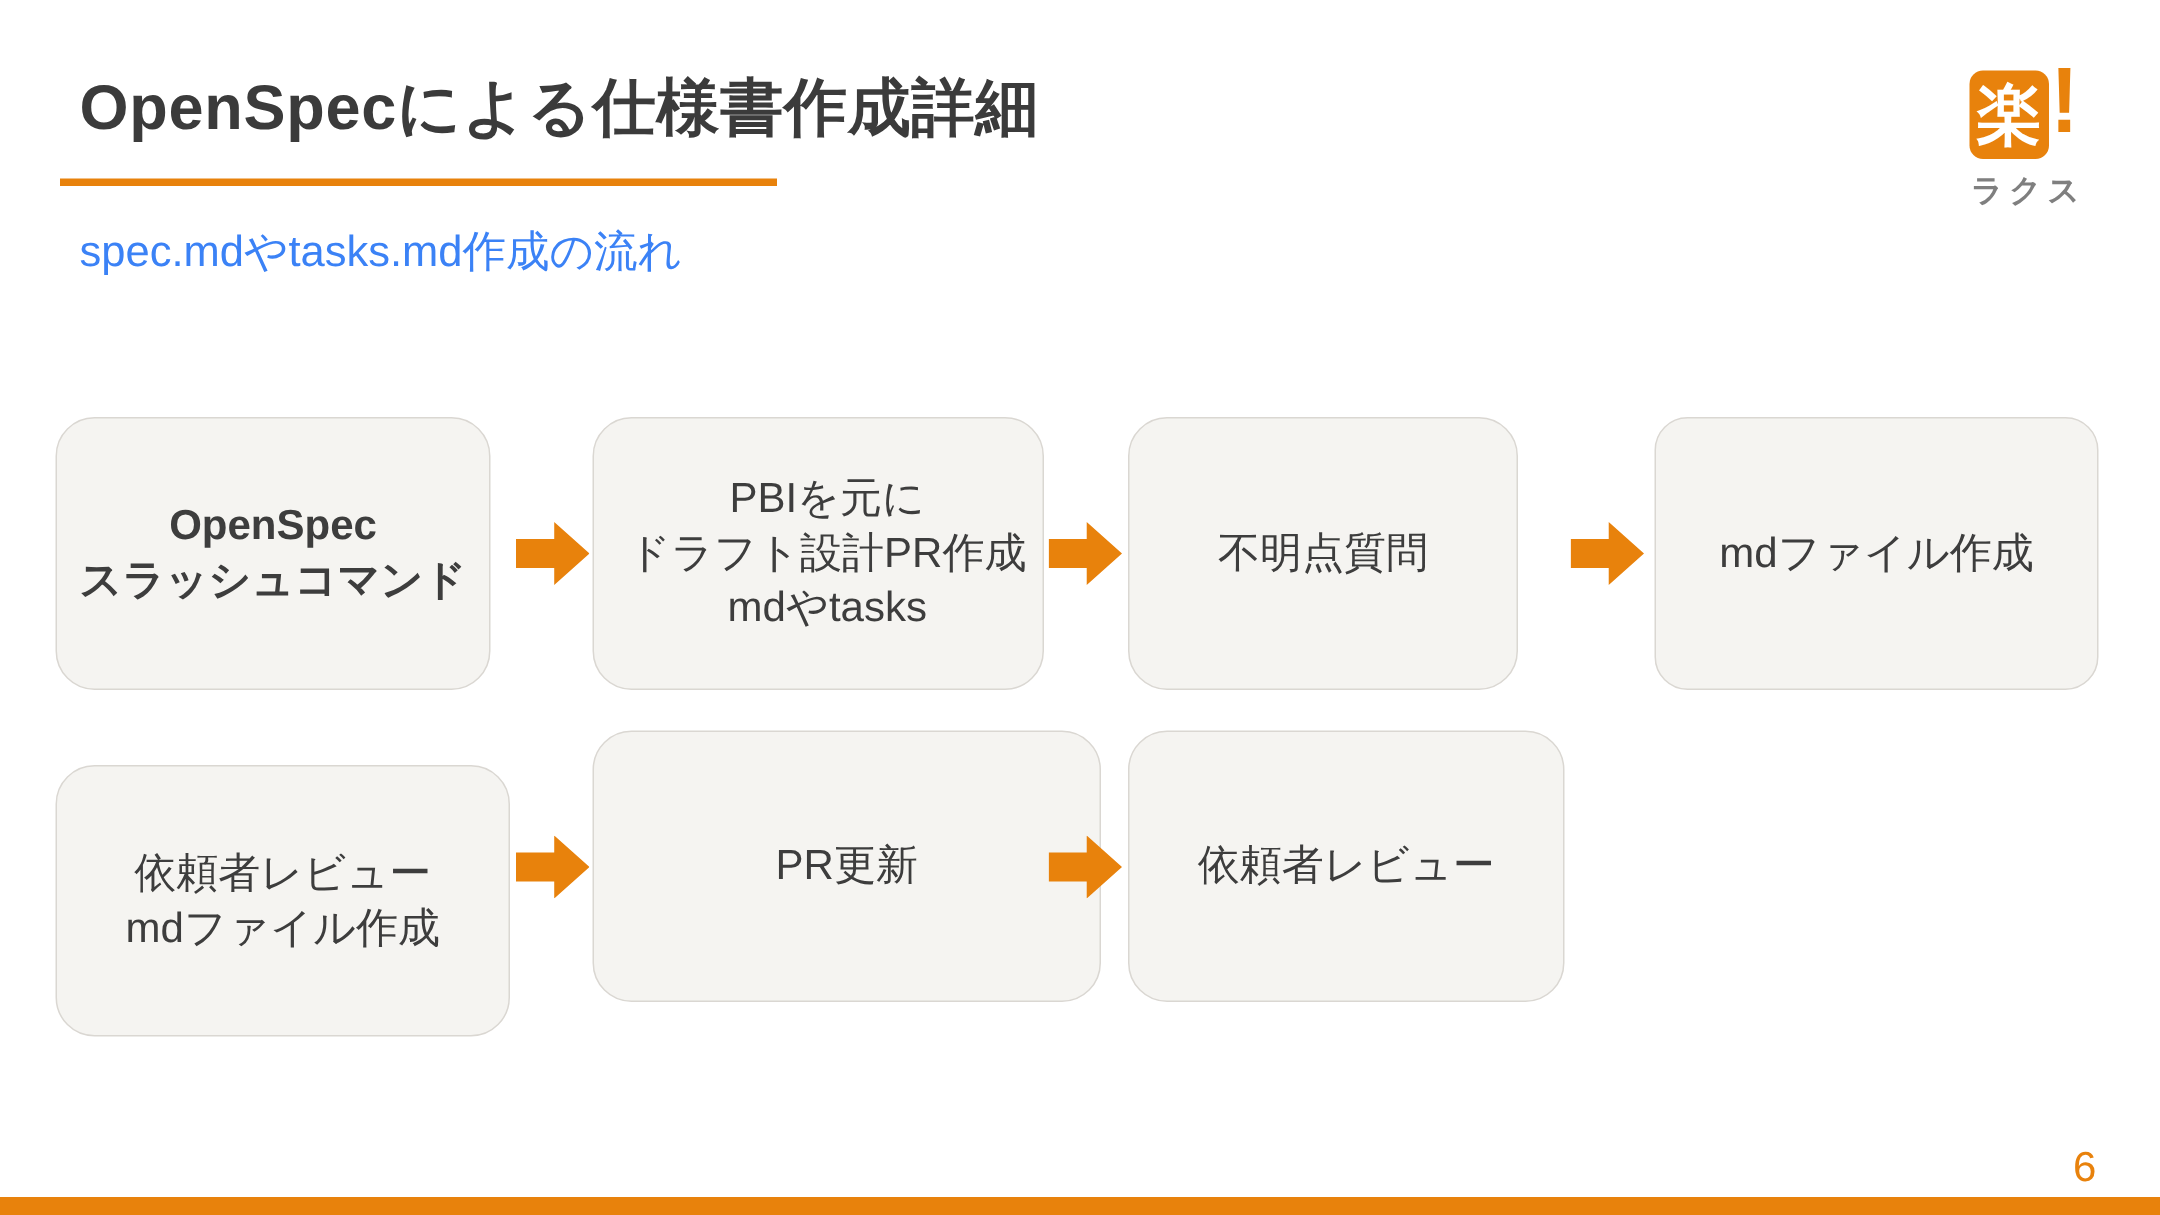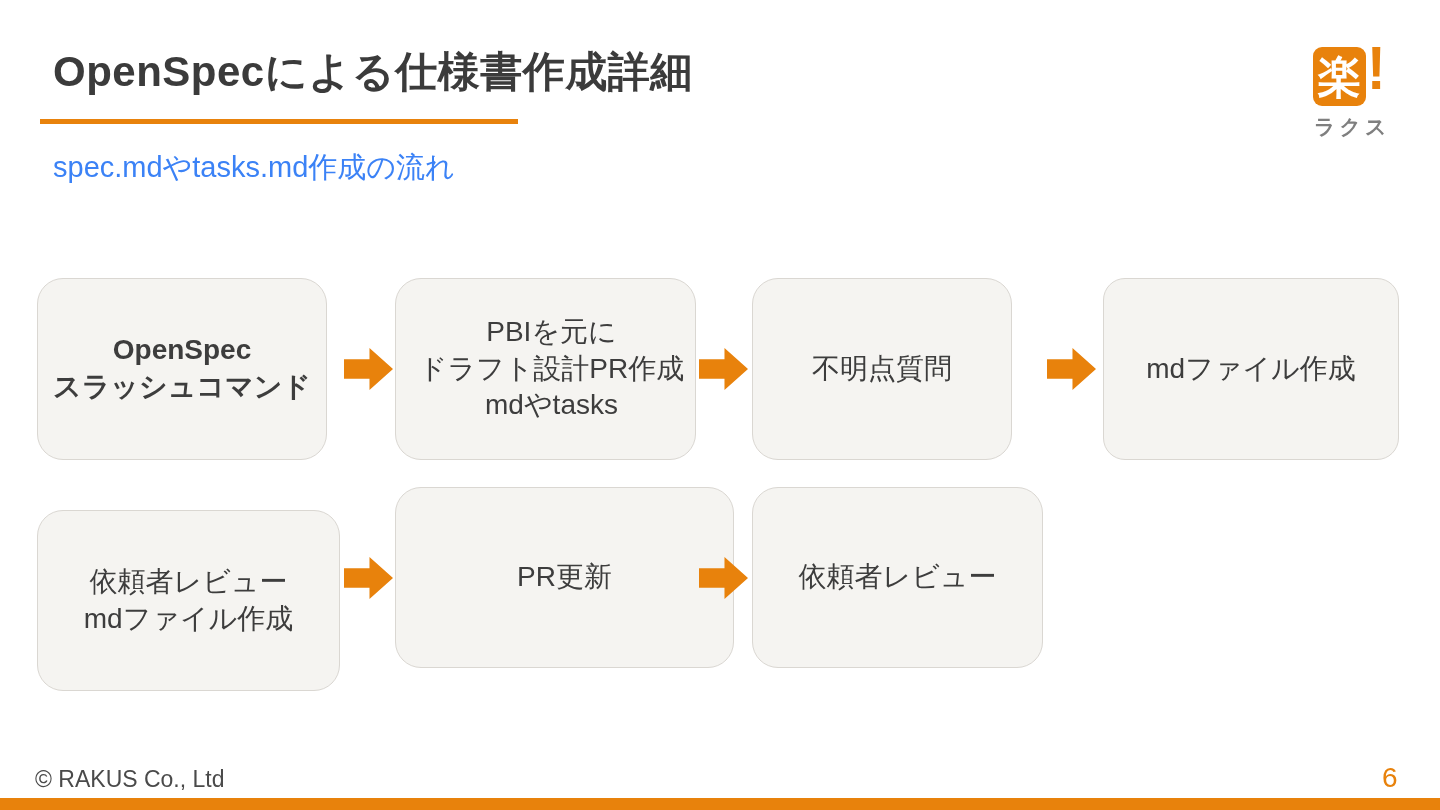--- a/index.html
+++ b/index.html
@@ -190,17 +190,16 @@
   </div>
   <div class="flow-arrow a-row2 a1"></div>
   <div class="flow-box row2 r2b2">
     <div>PR更新</div>
   </div>
   <div class="flow-arrow a-row2 a2"></div>
   <div class="flow-box row2 r2b3">
     <div>依頼者レビュー</div>
   </div>
 
-  <div class="copyright">© RAKUS Co., Ltd</div>
   <div class="page-number">6</div>
   <div class="bottom-bar"></div>
 
 </div>
 
 </body></html>

